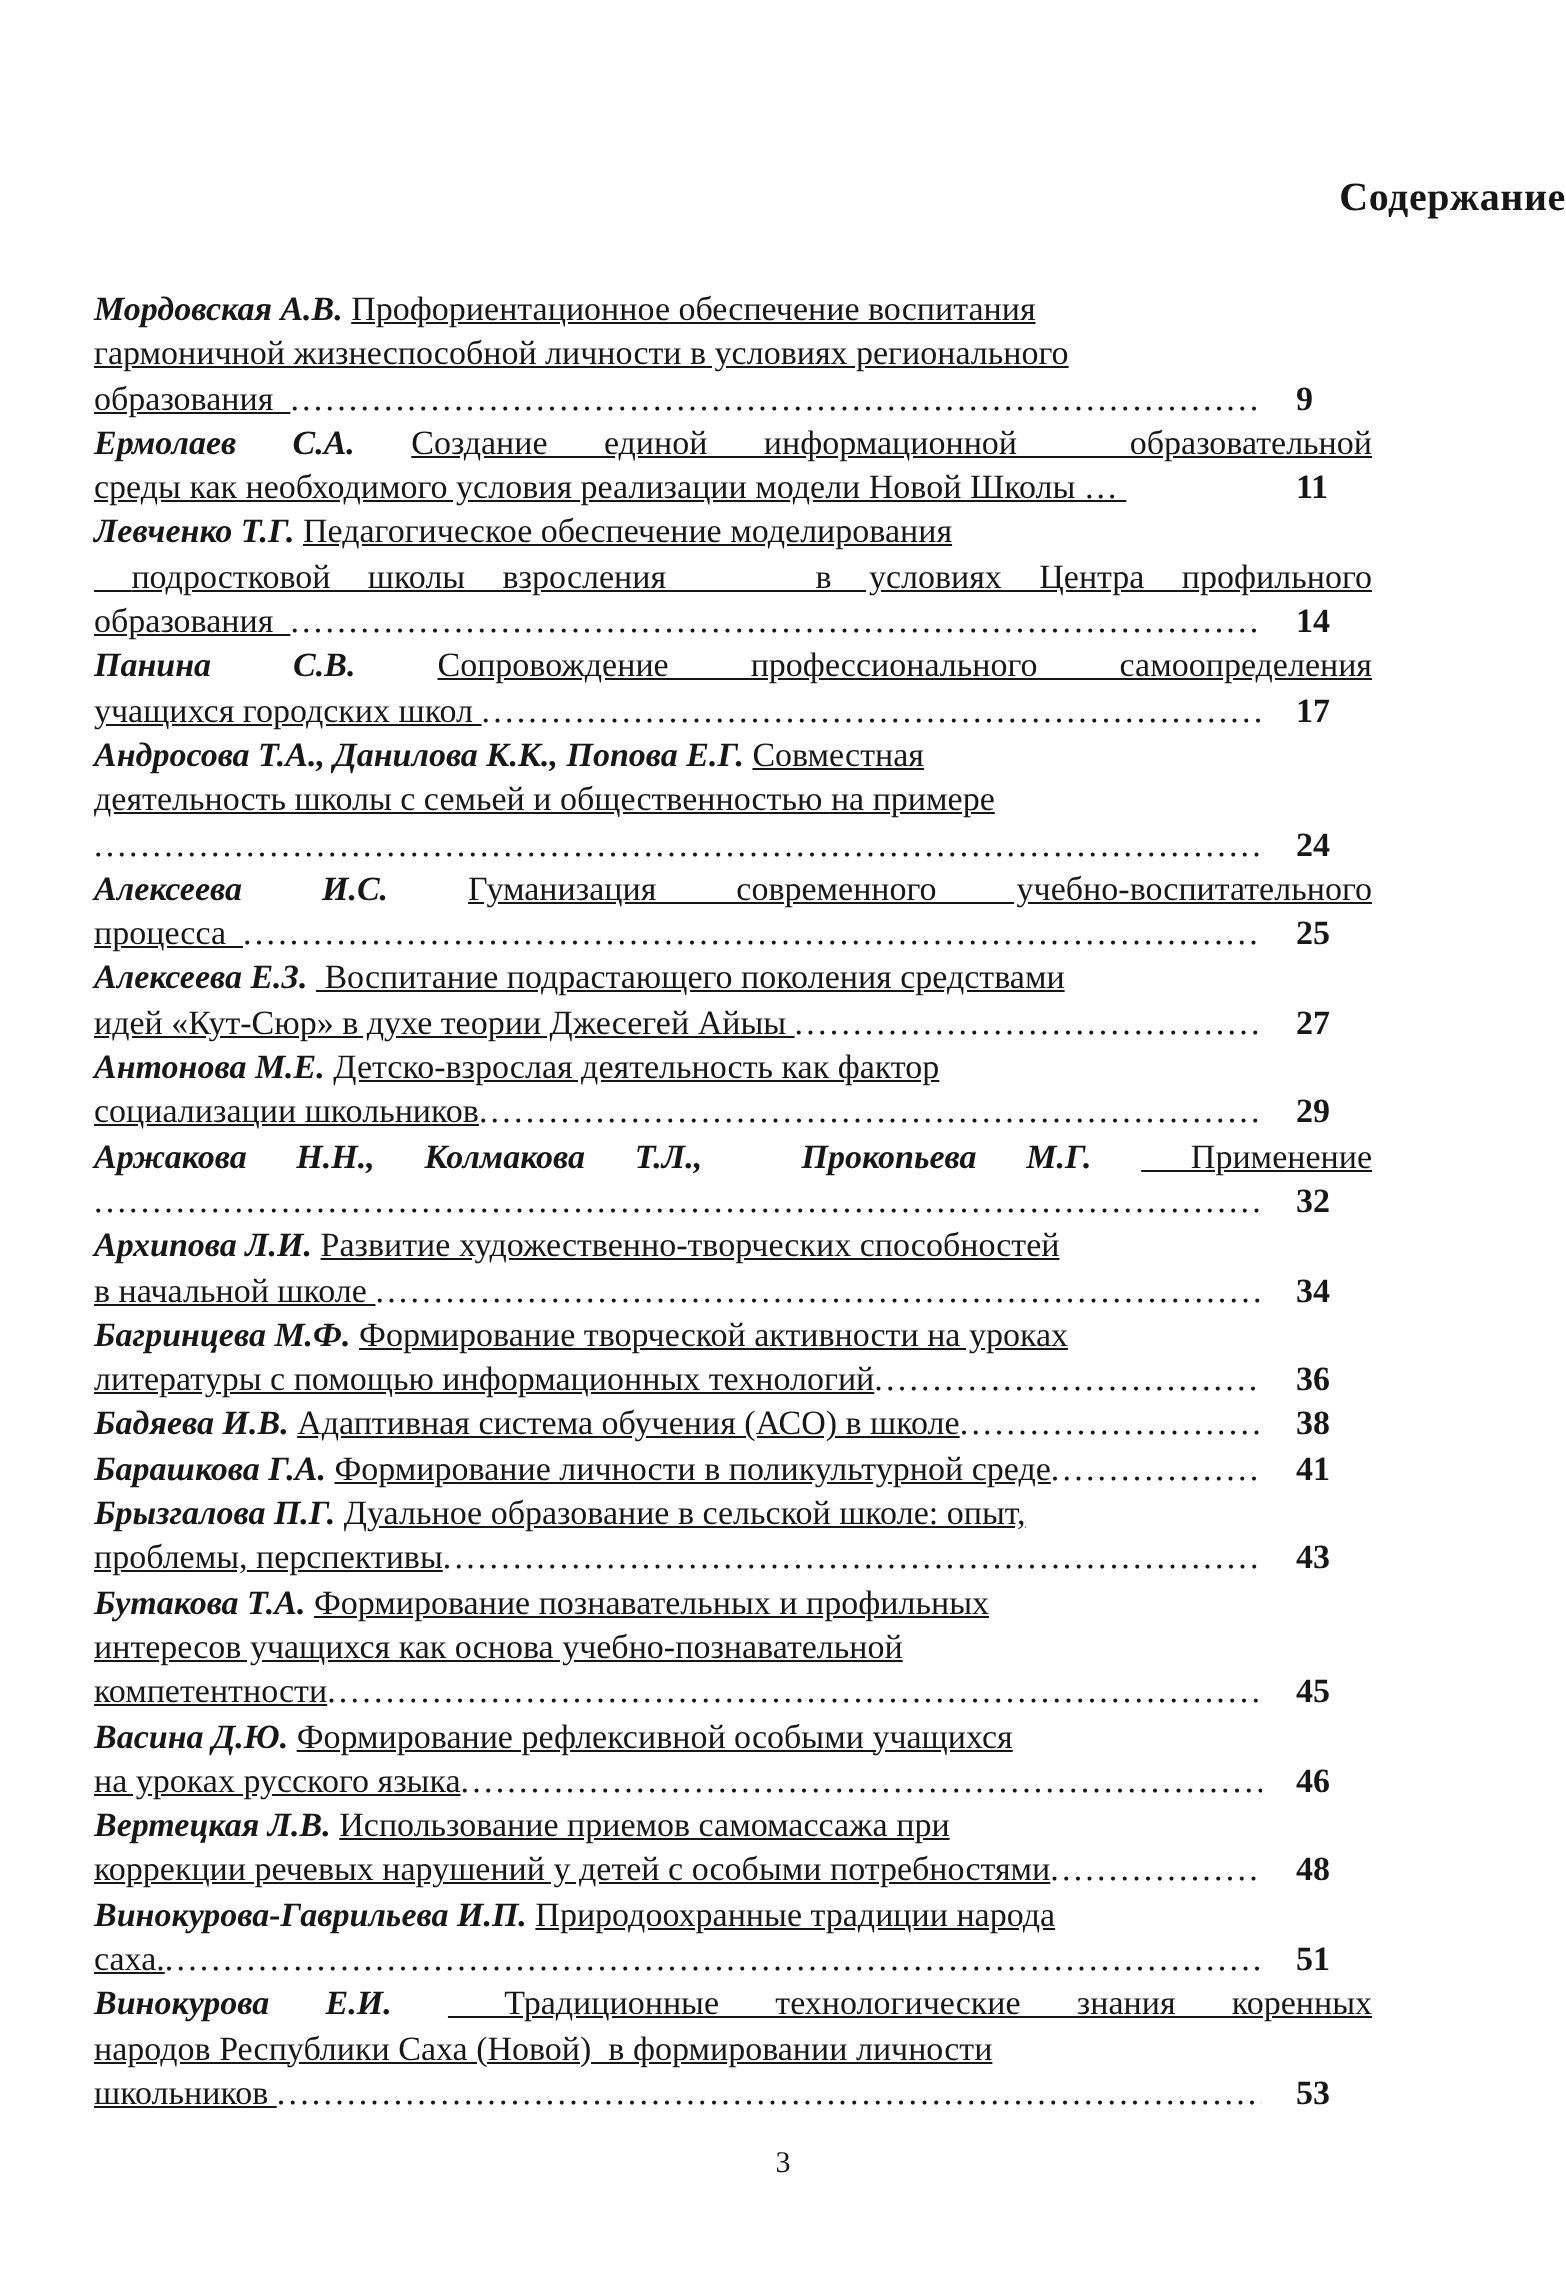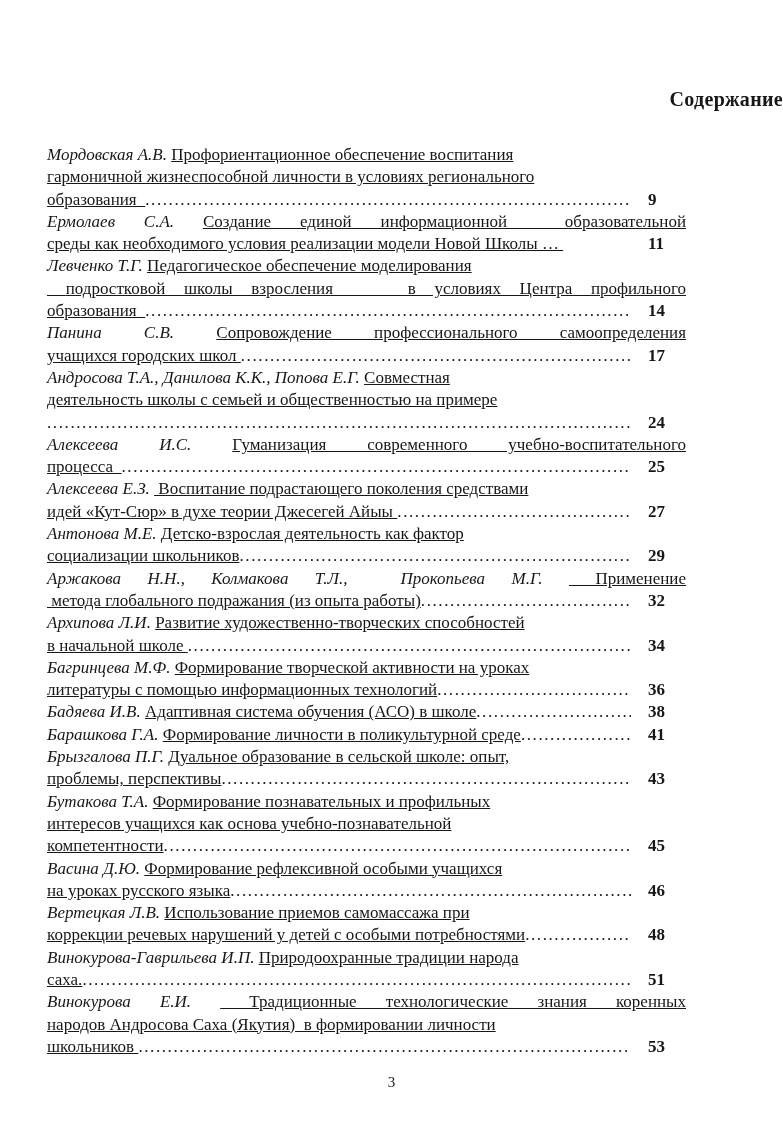--- a/index.html
+++ b/index.html
@@ -23,21 +23,21 @@
   .entries {
     margin-top: 33px;
     padding-left: 47px;
     padding-right: 97px;
   }
   .line {
     font-size: 17px;
     line-height: 22.3px;
   }
   .authors {
-    font-weight: normal;
+    font-weight: bold;
     font-style: italic;
     white-space: pre-wrap;
   }
   .t { white-space: pre-wrap; text-decoration: underline; }
   .just { text-align: justify; text-align-last: justify; }
   .lead { display: flex; }               
   .lead .t, .lead .authors { white-space: pre; flex: 0 0 auto; }
   .leader {
     flex: 1 1 auto;
     min-width: 0;
@@ -127,21 +127,20 @@
         <div class="line"><span class="authors">Антонова М.Е. </span><span class="t">Детско-взрослая деятельность как фактор</span></div>
         <div class="line lead">
           <span class="t">социализации школьников</span>
           <span class="leader">....................................................................................................................................................................................</span>
           <span class="pageno">29</span>
         </div>
       </div>
       <div class="entry">
         <div class="line just"><span class="authors">Аржакова Н.Н., Колмакова Т.Л.,  Прокопьева М.Г. </span><span class="t"> Применение</span></div>
         <div class="line lead">
-          <span class="t"> метода глобального подражания (из опыта работы)</span>
           <span class="leader">....................................................................................................................................................................................</span>
           <span class="pageno">32</span>
         </div>
       </div>
       <div class="entry">
         <div class="line"><span class="authors">Архипова Л.И. </span><span class="t">Развитие художественно-творческих способностей</span></div>
         <div class="line lead">
           <span class="t">в начальной школе </span>
           <span class="leader">....................................................................................................................................................................................</span>
           <span class="pageno">34</span>
@@ -207,21 +206,21 @@
       <div class="entry">
         <div class="line"><span class="authors">Винокурова-Гаврильева И.П. </span><span class="t">Природоохранные традиции народа</span></div>
         <div class="line lead">
           <span class="t">саха.</span>
           <span class="leader">....................................................................................................................................................................................</span>
           <span class="pageno">51</span>
         </div>
       </div>
       <div class="entry">
         <div class="line just"><span class="authors">Винокурова Е.И. </span><span class="t"> Традиционные технологические знания коренных</span></div>
-        <div class="line"><span class="t">народов Андросова Саха (Якутия)  в формировании личности</span></div>
+        <div class="line"><span class="t">народов Республики Саха (Новой)  в формировании личности</span></div>
         <div class="line lead">
           <span class="t">школьников </span>
           <span class="leader">....................................................................................................................................................................................</span>
           <span class="pageno">53</span>
         </div>
       </div>
     </div>
   <div class="bottom-page">3</div>
 
 </div>

